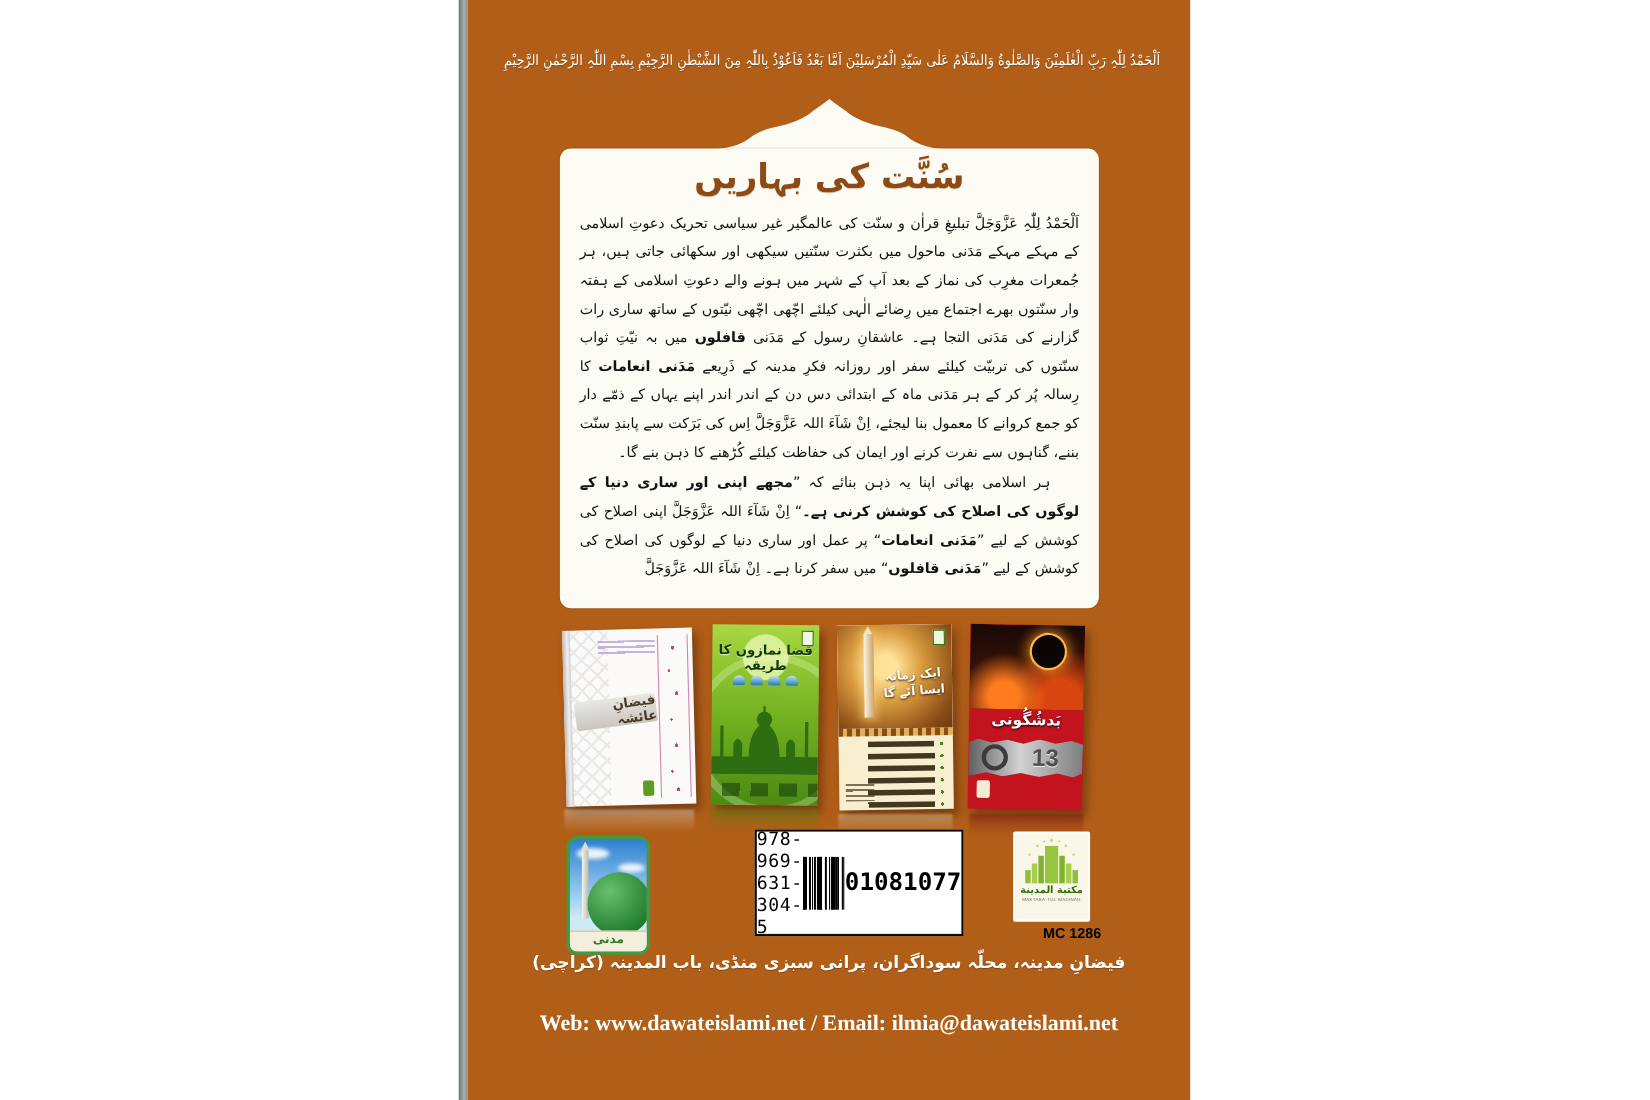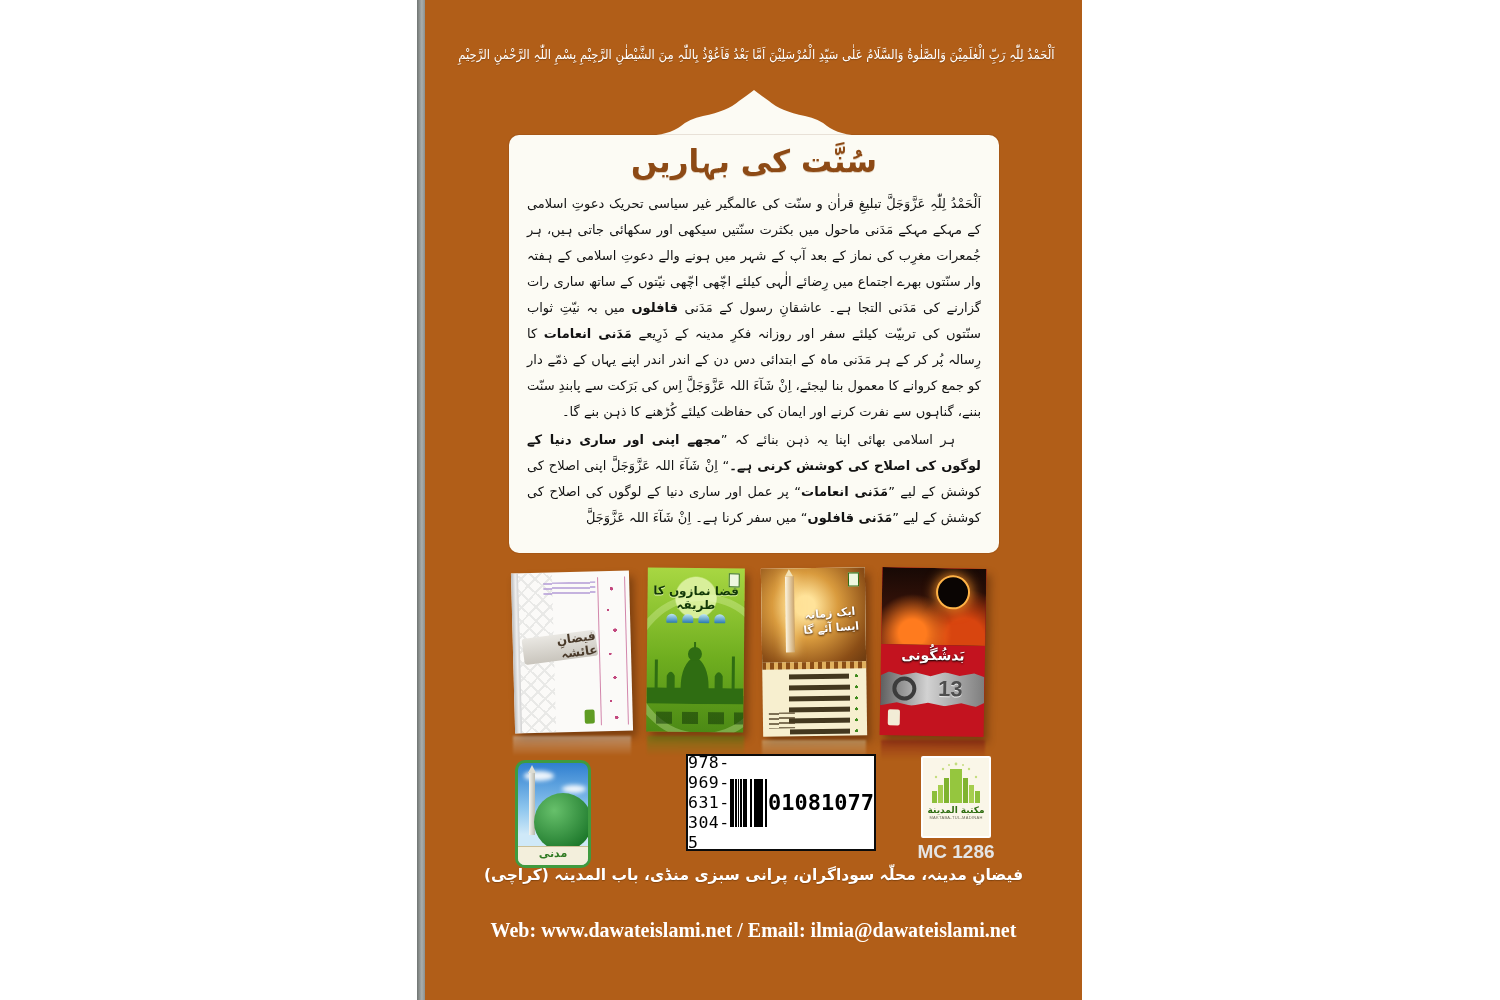--- a/index.html
+++ b/index.html
@@ -147,22 +147,22 @@
         repeating-linear-gradient(90deg,#000 0 4px,rgba(0,0,0,0) 4px 13px),
         repeating-linear-gradient(90deg,#000 0 1px,rgba(0,0,0,0) 1px 8px);}
   .bc-num{font-family:"DejaVu Sans Mono",monospace;font-size:22px;font-weight:bold;color:#000;line-height:24px;}
 
   .maktaba{position:absolute;left:496px;top:756px;width:70px;height:82px;border-radius:2px;
       background:#faf6e8;border:2px solid #fff;box-sizing:border-box;overflow:hidden;}
   .mk-art{display:block;margin:3px auto 0;}
   .mk-ar{text-align:center;color:#2f6d12;font-size:9px;font-weight:bold;direction:rtl;line-height:10px;}
   .mk-en{text-align:center;color:#6b6b58;font-size:4px;font-family:"Liberation Sans",sans-serif;
       letter-spacing:.3px;line-height:6px;}
-  .mk-code{position:absolute;left:486px;top:841px;width:90px;text-align:center;color:#e5e5e5;
-      font-family:"Liberation Sans",sans-serif;font-weight:bold;font-size:19px;}
+  .mk-code{position:absolute;left:486px;top:841px;width:90px;text-align:right;color:#000000;
+      font-family:"Liberation Sans",sans-serif;font-weight:bold;font-size:13px;}
 
   
   .addr{position:absolute;top:866px;left:0;width:100%;text-align:center;direction:rtl;
       color:#fff;font-size:15.5px;font-weight:bold;text-shadow:0 1px 1px rgba(60,30,0,.35);}
   .uan{position:absolute;top:893px;left:0;width:100%;text-align:center;color:#fff;
       font-family:"Liberation Serif",serif;font-weight:bold;font-size:21px;}
   .web{position:absolute;top:919px;left:0;width:100%;text-align:center;color:#fff;
       font-family:"Liberation Serif",serif;font-weight:bold;font-size:20px;}
 </style>
 </head>

